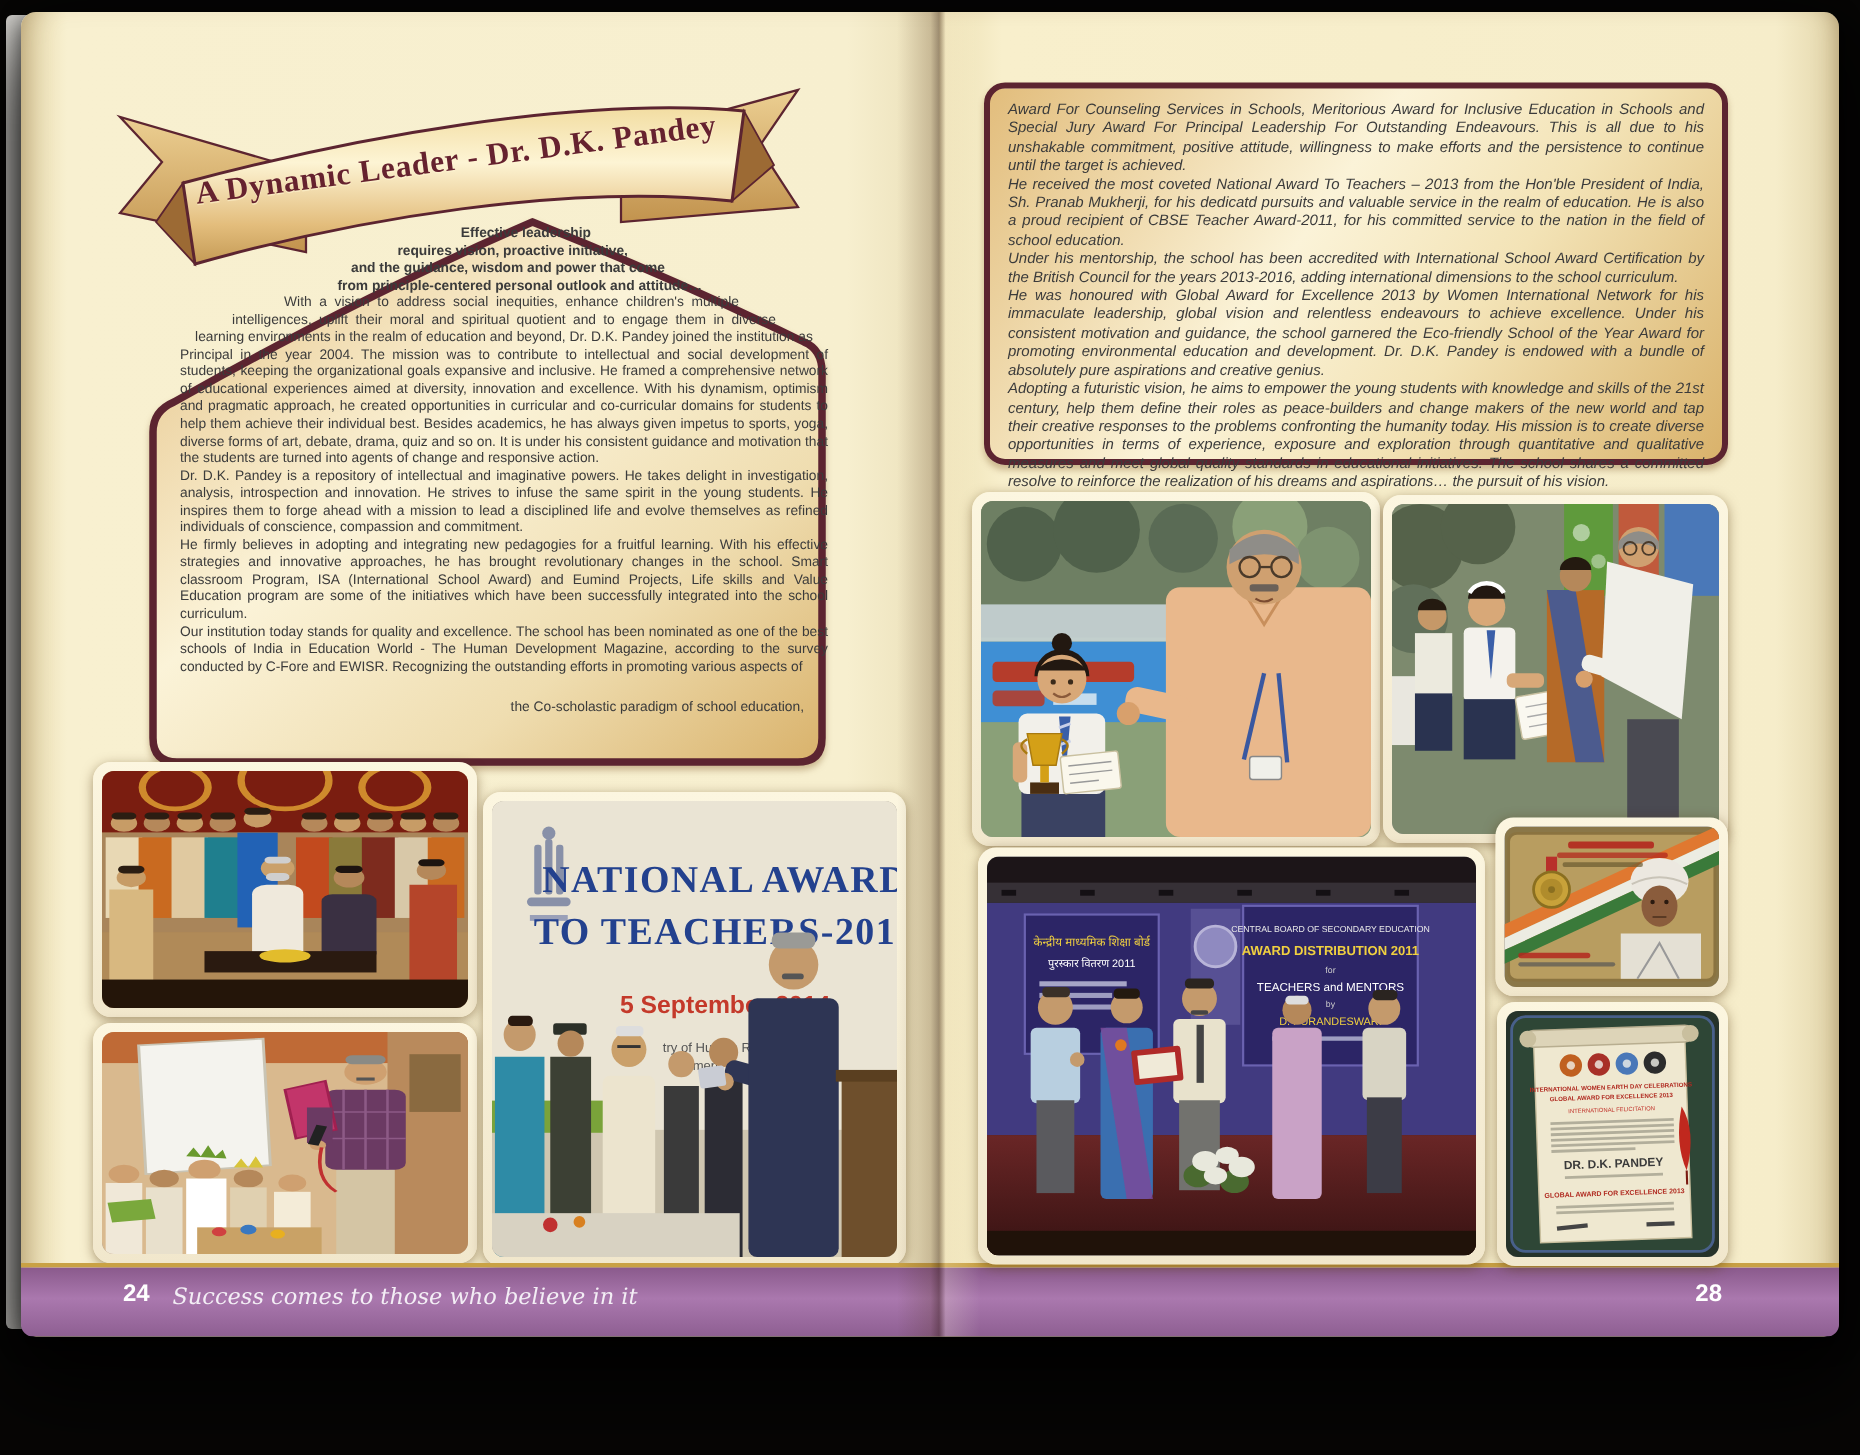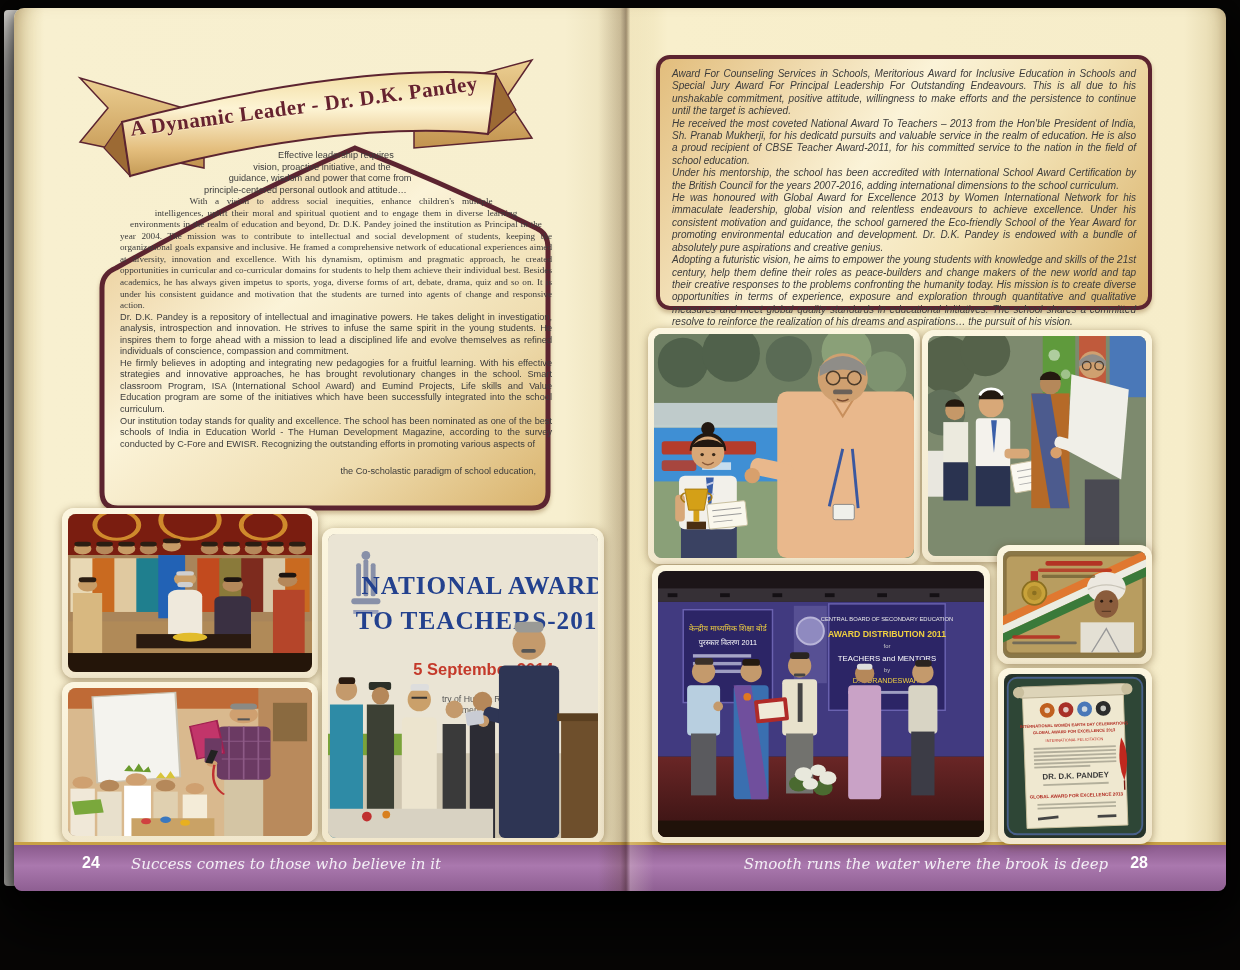--- a/index.html
+++ b/index.html
@@ -22,23 +22,23 @@
   #bannerText{position:absolute;left:30px;top:46px;width:420px;text-align:center;
         transform:rotate(-7.5deg);font-family:"Liberation Serif",serif;font-weight:bold;
         font-size:21px;letter-spacing:.5px;color:#66222f;text-shadow:0 1px 0 rgba(255,245,210,.6);}
   
   #frameL{position:absolute;left:70px;top:128px;width:482px;height:400px;z-index:1;
           filter:drop-shadow(0 3px 2px rgba(120,80,30,.35));}
   #frameText{position:absolute;left:106px;top:142px;width:432px;z-index:2;
           font-size:9.2px;line-height:11.55px;color:#3b3b3b;}
   .shim-l{float:left;width:158px;height:74px;shape-outside:polygon(0 0,100% 0,0 100%);}
   .shim-r{float:right;width:158px;height:74px;shape-outside:polygon(0 0,100% 0,100% 100%);}
-  .intro{text-align:left;}
+  .intro{text-align:right;font-weight:bold;}
   .p{text-align:justify;margin:0;}
-  .p.ind{text-indent:10px;font-family:Liberation Serif, serif;}
+  .p.ind{text-indent:10px;}
   .tail{text-align:right;margin:16px;}
   
   #boxR{position:absolute;left:30px;top:47px;width:496px;height:255px;box-sizing:border-box;
         border:4px solid #5c2430;border-radius:14px;z-index:2;
         background:linear-gradient(125deg,#e2bd7c 0%,#fbf3d8 42%,#f3e3b6 65%,#d9b26b 100%);
         box-shadow:0 3px 4px rgba(120,80,30,.35);padding:9px 12px;}
   .rp{font-size:10px;line-height:12.4px;text-align:justify;color:#3b3b3b;margin:0;font-style:italic;}
   
   .photo{position:absolute;box-sizing:border-box;padding:6px;border-radius:12px;z-index:3;
          background:linear-gradient(180deg,#fcf6e0,#f1e7cc);box-shadow:0 2px 8px rgba(90,60,20,.5);}
@@ -51,21 +51,21 @@
   #phCerts{left:296px;top:322px;width:230px;height:232px;}
   #phStage{left:26px;top:557px;width:338px;height:278px;}
   #phCard{left:371px;top:537px;width:155px;height:119px;}
   #phScroll{left:372px;top:660px;width:154px;height:176px;}
   
   #footer{position:absolute;left:0;right:0;bottom:0;height:46px;z-index:4;
           border-top:3px solid #c9a145;border-radius:0 0 8px 8px;
           background:linear-gradient(180deg,#8a5a8c,#aa78ae 45%,#8e5f92);}
   .q{position:absolute;top:10px;font-family:"DejaVu Serif",serif;font-style:italic;
      font-size:15px;color:#f3eef5;text-align:center;}
-  #qL{left:16px;width:512px;}
+  #qL{left:0;width:512px;}
   .pn{position:absolute;top:9px;font-weight:bold;font-size:16px;color:#ffffff;}
   #pnL{left:68px;}
 </style>
 </head>
 <body>
 
 <div id="stage">
   <div id="table"></div>
 
   <div id="book">
@@ -283,21 +283,21 @@
         <div class="pn" id="pnL">24</div>
         <div class="q" id="qL">Success comes to those who believe in it</div>
       </div>
     </div>
 
     <div class="page" id="pageR">
 
       <div id="boxR">
         <p class="rp">Award For Counseling Services in Schools, Meritorious Award for Inclusive Education in Schools and Special Jury Award For Principal Leadership For Outstanding Endeavours. This is all due to his unshakable commitment, positive attitude, willingness to make efforts and the persistence to continue until the target is achieved.</p>
         <p class="rp">He received the most coveted National Award To Teachers – 2013 from the Hon'ble President of India, Sh. Pranab Mukherji, for his dedicatd pursuits and valuable service in the realm of education. He is also a proud recipient of CBSE Teacher Award-2011, for his committed service to the nation in the field of school education.</p>
-        <p class="rp">Under his mentorship, the school has been accredited with International School Award Certification by the British Council for the years 2007-2016, adding international dimensions to the school curriculum.</p>
+        <p class="rp">Under his mentorship, the school has been accredited with International School Award Certification by the British Council for the years 2013-2016, adding international dimensions to the school curriculum.</p>
         <p class="rp">He was honoured with Global Award for Excellence 2013 by Women International Network for his immaculate leadership, global vision and relentless endeavours to achieve excellence. Under his consistent motivation and guidance, the school garnered the Eco-friendly School of the Year Award for promoting environmental education and development. Dr. D.K. Pandey is endowed with a bundle of absolutely pure aspirations and creative genius.</p>
         <p class="rp">Adopting a futuristic vision, he aims to empower the young students with knowledge and skills of the 21st century, help them define their roles as peace-builders and change makers of the new world and tap their creative responses to the problems confronting the humanity today. His mission is to create diverse opportunities in terms of experience, exposure and exploration through quantitative and qualitative measures and meet global quality standards in educational initiatives. The school shares a committed resolve to reinforce the realization of his dreams and aspirations… the pursuit of his vision.</p>
       </div>
 
       <div class="photo" id="phGirl">
           <div class="ph">
         <svg viewBox="0 0 270 234" preserveAspectRatio="none">
           <rect x="0" y="0" width="270" height="234" fill="#8aa078"></rect>
           <rect x="0" y="0" width="270" height="95" fill="#6e7f63"></rect>
           <circle cx="30" cy="30" r="26" fill="#50614b"></circle>
@@ -566,20 +566,19 @@
             <rect x="34" y="152" width="22" height="3" fill="#444" transform="rotate(-4 45 153)"></rect>
             <rect x="98" y="152" width="20" height="3" fill="#444"></rect>
             <path d="M126,70 q10,18 2,46 q-8,-20 -2,-46 z" fill="#c0281e"></path>
             <path d="M128,116 v10" stroke="#7a1a10" stroke-width="1.5"></path>
           </g>
         </svg>
       </div>
         </div>
 
       <div style="position:absolute;left:0;width:600px;bottom:0;height:46px;border-top:3px solid #c9a145;border-radius:0 0 8px 0;background:linear-gradient(180deg,#8a5a8c,#aa78ae 45%,#8e5f92);">
-        <div class="q" style="position:absolute;left:20px;width:560px;top:10px;">Smooth runs the water where the brook is deep</div>
         <div class="pn" style="position:absolute;right:78px;top:9px;">28</div>
       </div>
     </div>
 
     <div id="spine"></div>
   </div>
 </div>
 
 </body></html>

